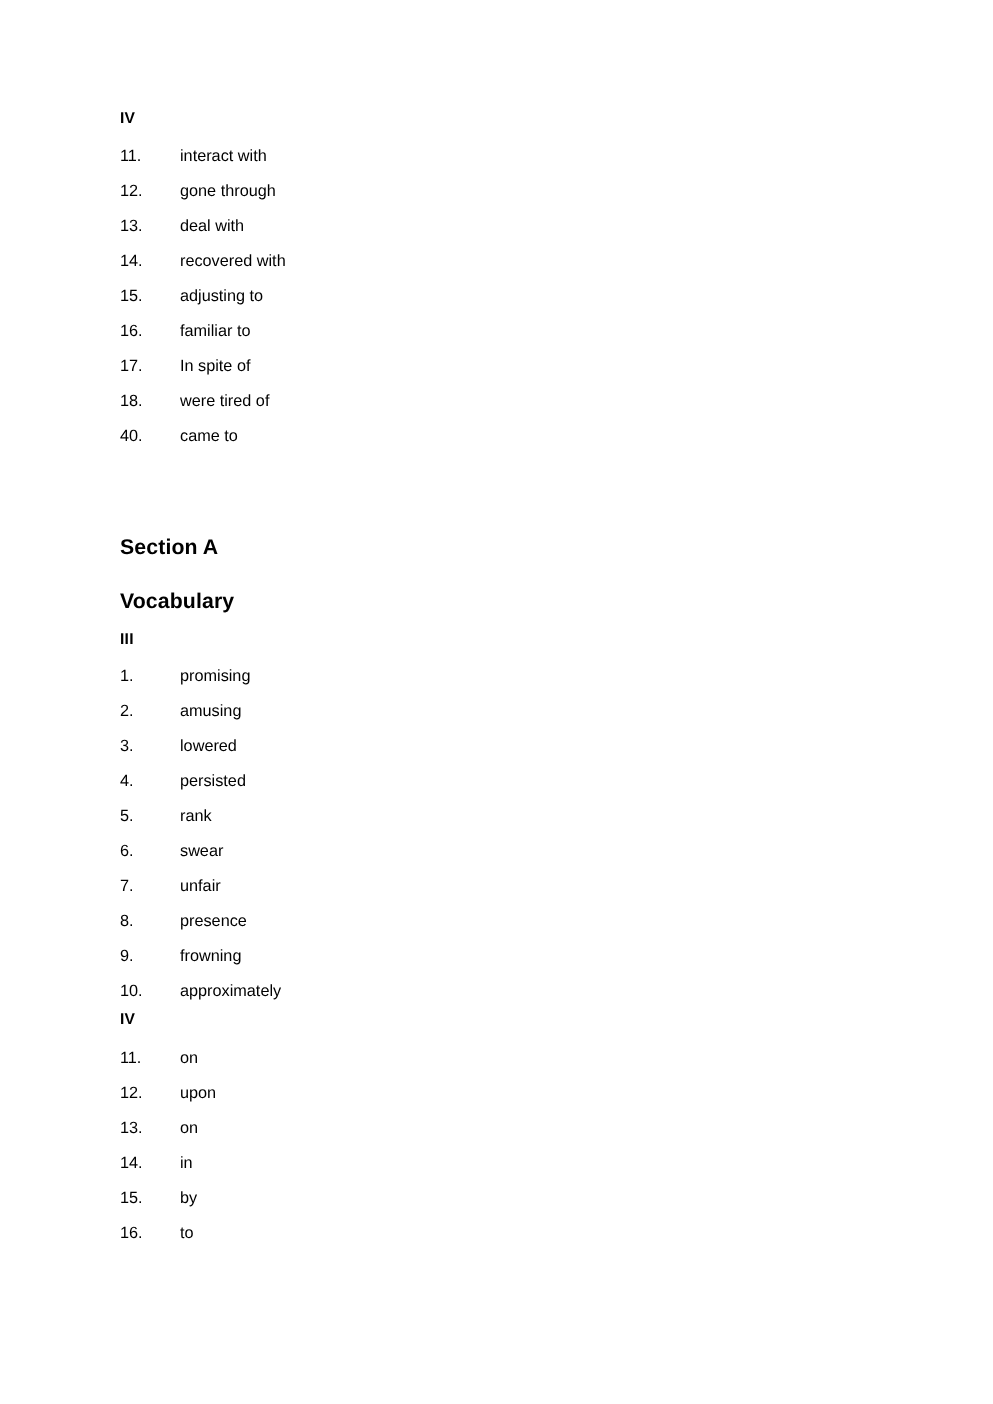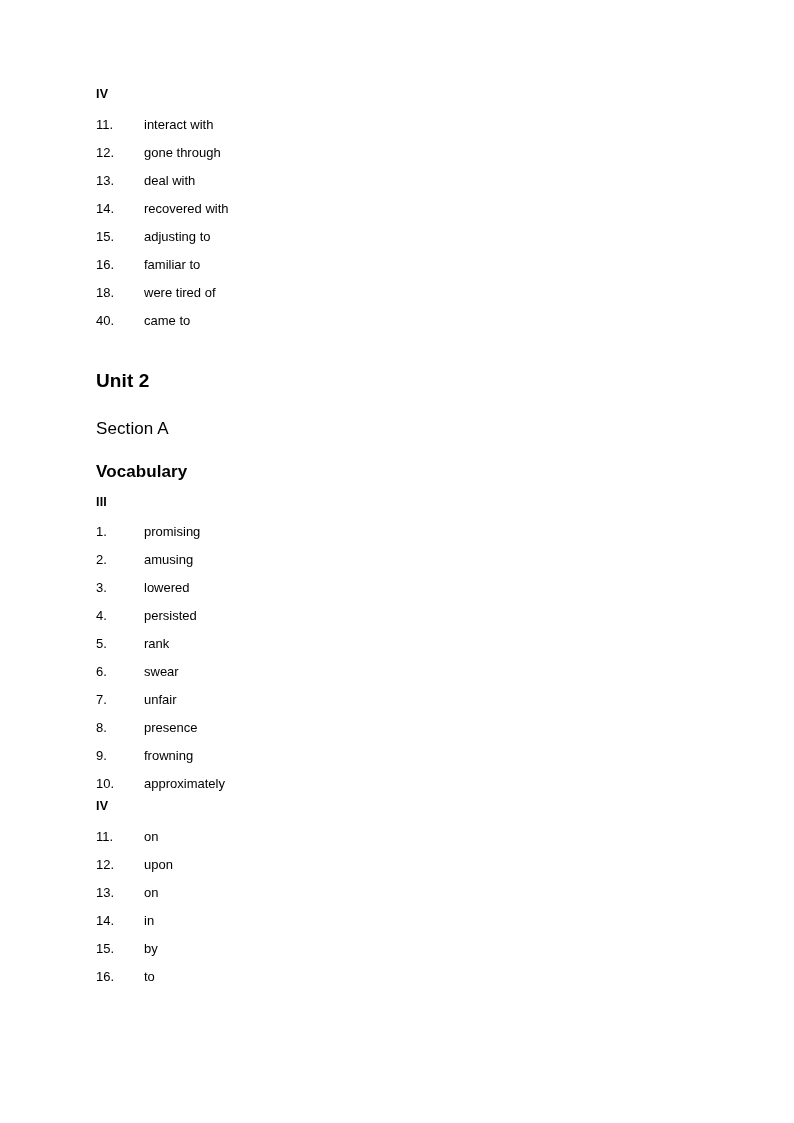--- a/index.html
+++ b/index.html
@@ -68,21 +68,21 @@
   .h-unit {
     font-size: 19px;
     font-weight: bold;
     line-height: 1;
     margin: 0;
     padding: 0;
     letter-spacing: 0.1px;
   }
   .h-section {
     font-size: 17px;
-    font-weight: normal;
+    font-weight: bold;
     line-height: 1;
     margin: 0;
     padding: 0;
     letter-spacing: 0.1px;
   }
   .h-vocab {
     font-size: 17px;
     font-weight: bold;
     line-height: 1;
     margin: 0;
@@ -123,32 +123,35 @@
         </li>
         <li class="answer-row">
           <span class="answer-num">15.</span>
           <span class="answer-text">adjusting to</span>
         </li>
         <li class="answer-row">
           <span class="answer-num">16.</span>
           <span class="answer-text">familiar to</span>
         </li>
         <li class="answer-row">
+          <span class="answer-num">17.</span>
+          <span class="answer-text">In spite of</span>
+        </li>
+        <li class="answer-row">
           <span class="answer-num">18.</span>
           <span class="answer-text">were tired of</span>
         </li>
         <li class="answer-row">
           <span class="answer-num">40.</span>
           <span class="answer-text">came to</span>
         </li>
       </ul>
 
     <div class="sp-before-unit"></div>
 
-    <div class="h-unit">Unit 2</div>
 
     <div class="sp-after-unit"></div>
 
     <div class="h-section">Section A</div>
 
     <div class="sp-after-section"></div>
 
     <div class="h-vocab">Vocabulary</div>
 
     <div class="sp-after-vocab"></div>

